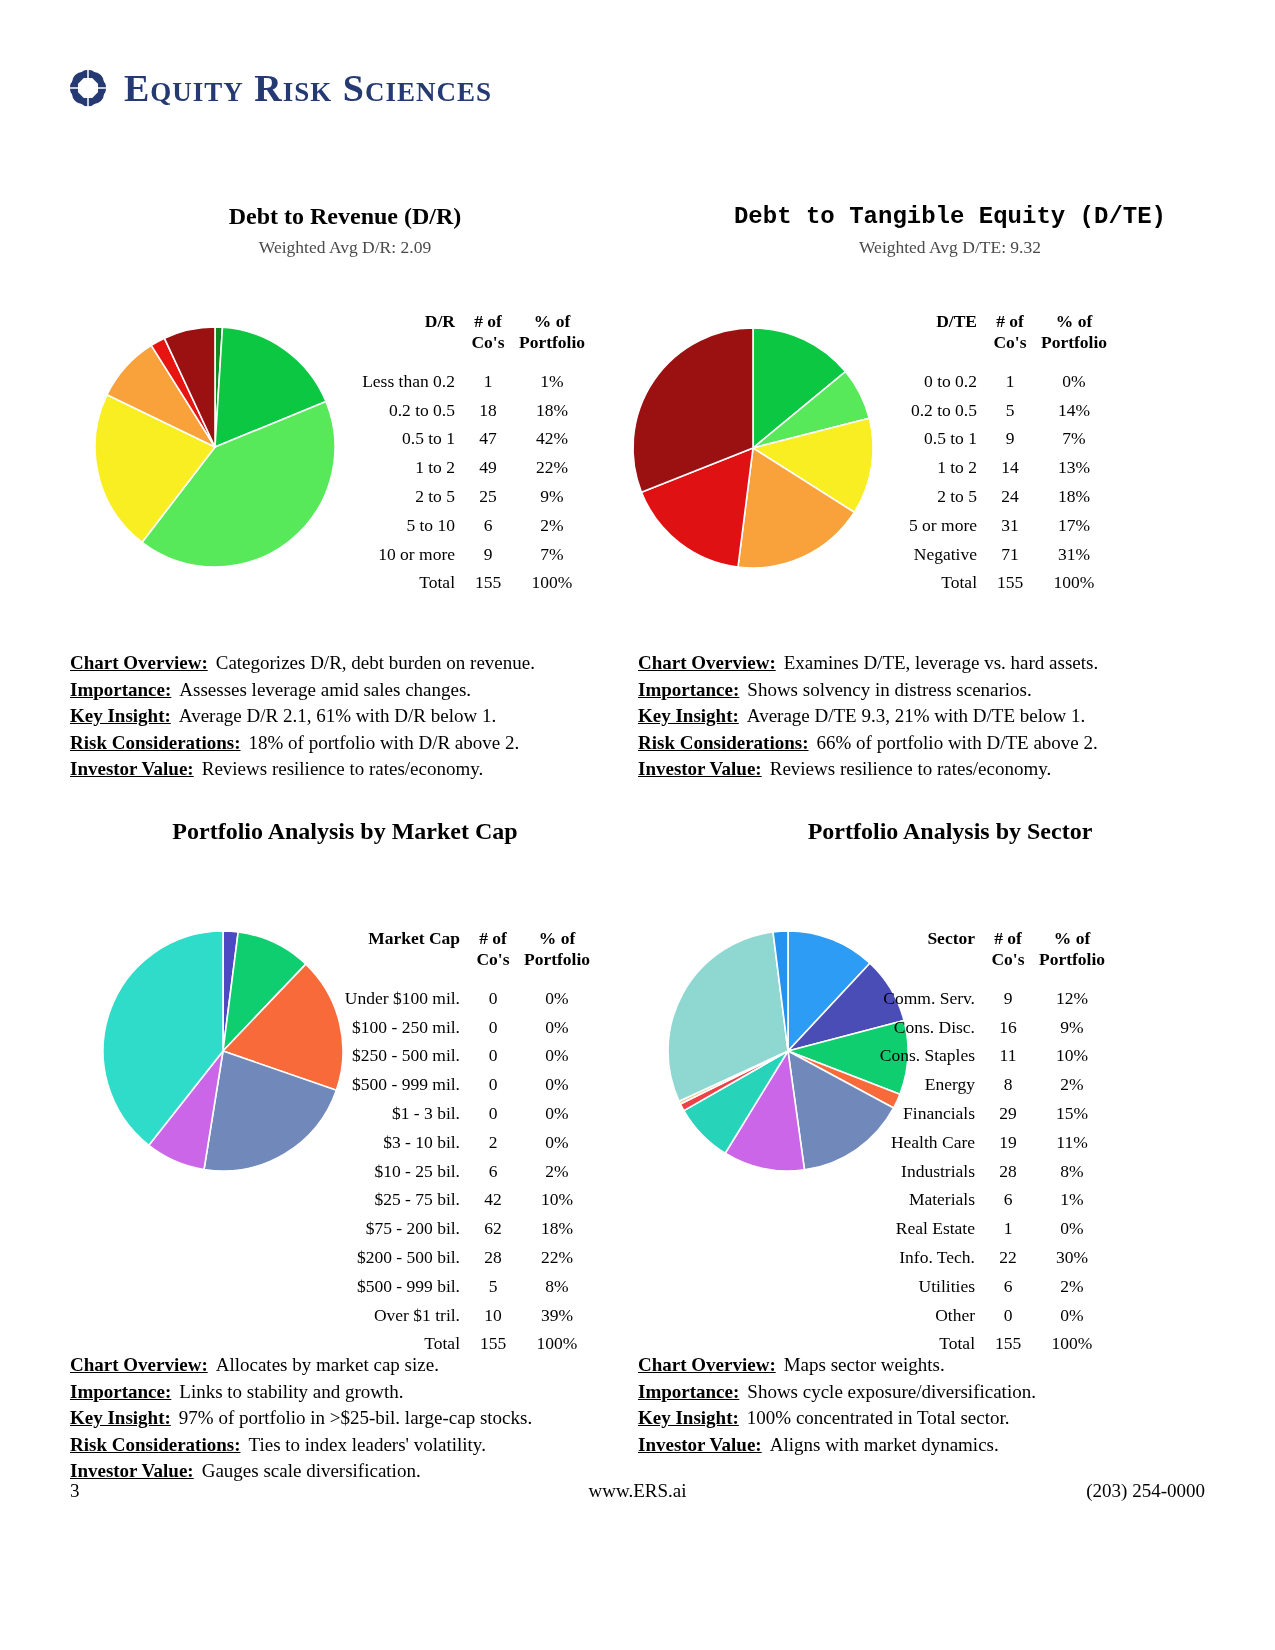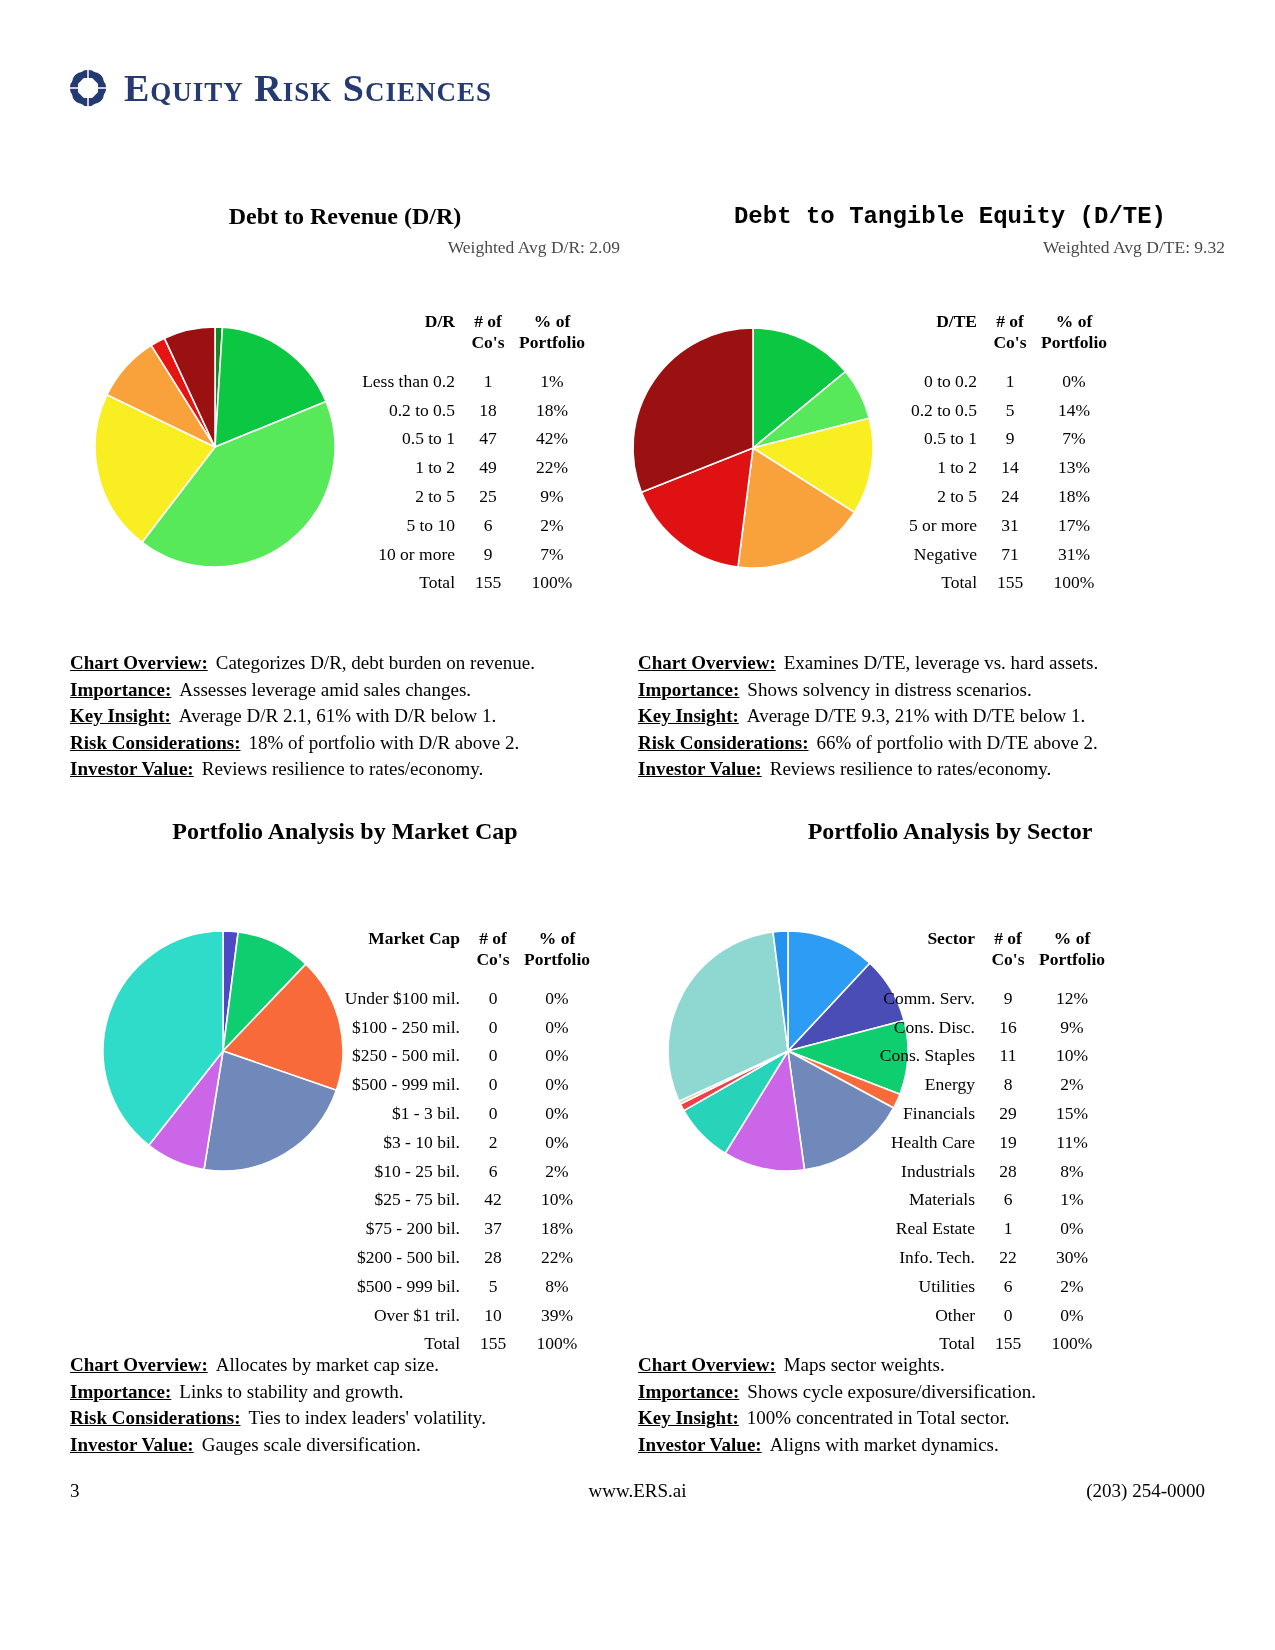--- a/index.html
+++ b/index.html
@@ -8,22 +8,22 @@
   
   .logo{position:absolute;left:62px;top:62px;display:flex;align-items:center;gap:10px;}
   .logo-text{font-variant:small-caps;font-size:38px;font-weight:600;color:#253a72;letter-spacing:1px;}
   
   .ctitle{position:absolute;font-weight:bold;font-size:24px;text-align:center;}
   .t1{left:70px;top:203px;width:550px;text-align:center;}
   .t2{left:675px;top:203px;width:550px;font-family:Liberation Mono, monospace;}
   .t3{left:70px;top:818px;width:550px;}
   .t4{left:675px;top:818px;width:550px;}
   .csub{position:absolute;font-size:17.5px;color:#4a4a4a;text-align:center;}
-  .t1s{left:70px;top:237px;width:550px;text-align:right;}
-  .t2s{left:675px;top:237px;width:550px;text-align:right;}
+  .t1s{left:70px;top:237px;width:550px;}
+  .t2s{left:675px;top:237px;width:550px;}
   
   .pie{position:absolute;width:246px;height:246px;}
   .p1{left:92px;top:324px;}
   .p2{left:630px;top:325px;}
   .p3{left:100px;top:928px;}
   .p4{left:665px;top:928px;}
   
   .dtable{position:absolute;font-size:17.5px;margin-top:33px;}
   .tbl1{left:295px;top:278px;}
   .tbl2{left:817px;top:278px;}
@@ -281,21 +281,21 @@
         <div class="c-count">6</div>
         <div class="c-pct">2%</div>
       </div>
         <div class="trow">
         <div class="c-label">$25 - 75 bil.</div>
         <div class="c-count">42</div>
         <div class="c-pct">10%</div>
       </div>
         <div class="trow">
         <div class="c-label">$75 - 200 bil.</div>
-        <div class="c-count">37</div>
+        <div class="c-count">62</div>
         <div class="c-pct">18%</div>
       </div>
         <div class="trow">
         <div class="c-label">$200 - 500 bil.</div>
         <div class="c-count">28</div>
         <div class="c-pct">22%</div>
       </div>
         <div class="trow">
         <div class="c-label">$500 - 999 bil.</div>
         <div class="c-count">5</div>
@@ -312,20 +312,23 @@
       <div class="c-count">155</div>
       <div class="c-pct">100%</div>
     </div>
   </div>
   <div class="notes n3">
       <div class="note-line">
       <span class="nk">Chart Overview:</span><span class="nv">Allocates by market cap size.</span>
     </div>
       <div class="note-line">
       <span class="nk">Importance:</span><span class="nv">Links to stability and growth.</span>
+    </div>
+      <div class="note-line">
+      <span class="nk">Key Insight:</span><span class="nv">97% of portfolio in &gt;$25-bil. large-cap stocks.</span>
     </div>
       <div class="note-line">
       <span class="nk">Risk Considerations:</span><span class="nv">Ties to index leaders' volatility.</span>
     </div>
       <div class="note-line">
       <span class="nk">Investor Value:</span><span class="nv">Gauges scale diversification.</span>
     </div>
     </div>
 
   <div class="ctitle t4">Portfolio Analysis by Sector</div>

